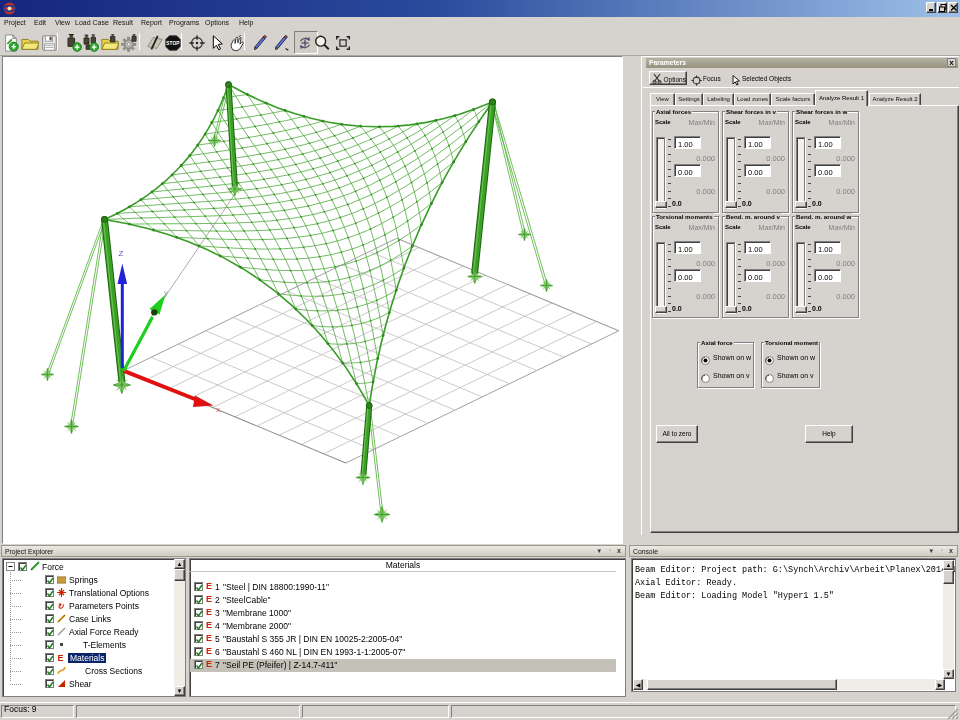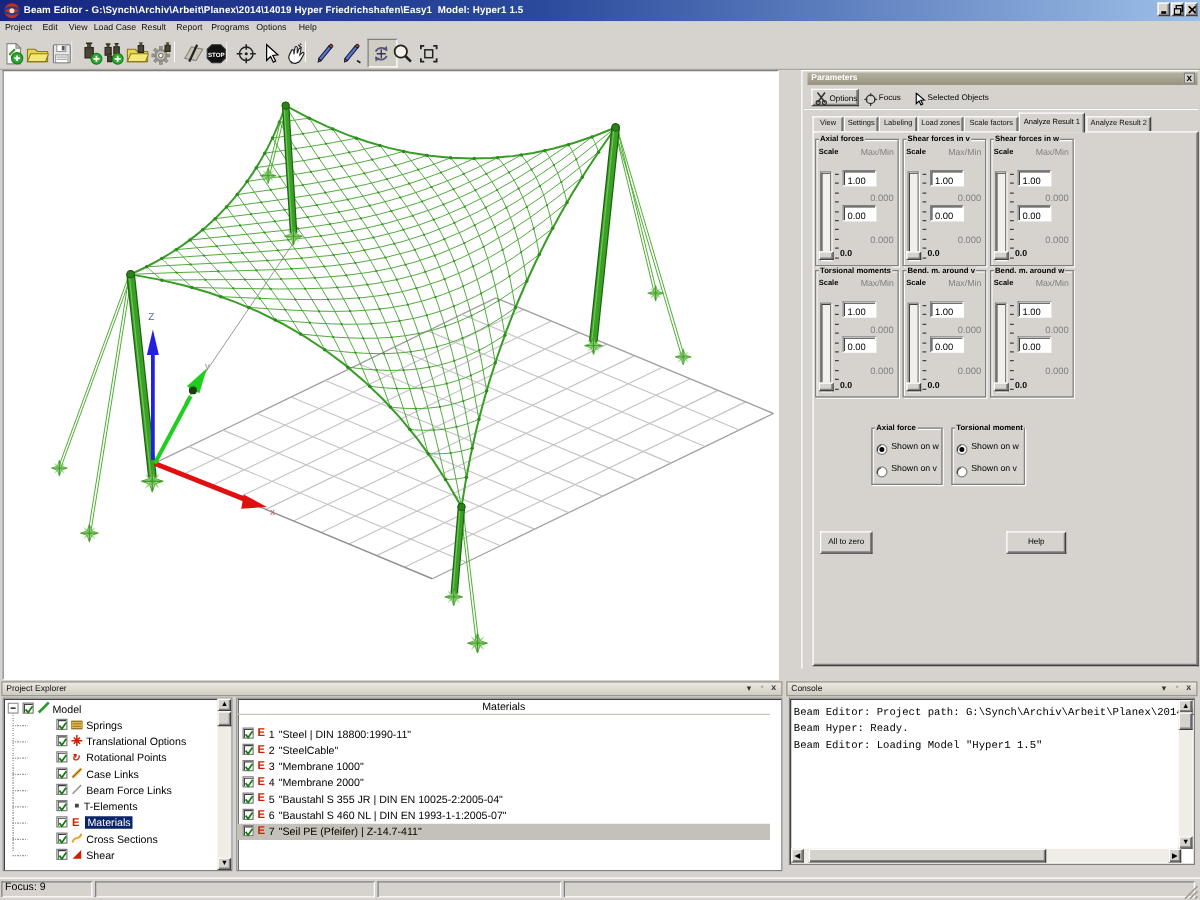--- a/index.html
+++ b/index.html
@@ -16,21 +16,20 @@
 .cb{position:absolute;width:9px;height:9px;background:#fff;border:1px solid #808080;box-shadow:inset 1px 1px 0 #404040}
 .cb svg{position:absolute;left:0;top:0}
 text{font-family:"Liberation Sans",sans-serif}
 </style></head><body>
 <div class="abs" style="left:0;top:0;width:960px;height:17px;background:linear-gradient(90deg,#16267e 0%,#2a4a9c 45%,#9dc0e8 100%)">
 <svg class="abs" style="left:3px;top:2px" width="13" height="13">
       <circle cx="6.5" cy="6.5" r="6" fill="#c03020"></circle>
       <ellipse cx="6.5" cy="6.5" rx="6" ry="2.6" fill="none" stroke="#203a90" stroke-width="1.6"></ellipse>
       <circle cx="6.5" cy="6.5" r="2" fill="#e8e0d0"></circle>
     </svg>
-<div class="abs bld" style="left:19px;top:3px;font-size:7.8px;color:#fff;letter-spacing:0.1px">Beam Editor - G:\Synch\Archiv\Arbeit\Planex\2014\14019 Hyper Friedrichshafen\Easy1&nbsp; Model: Hyper1 1.5</div>
 <div class="abs btn" style="left:926px;top:1.5px;width:10px;height:11px">
       <div class="abs" style="left:1.5px;top:6.5px;width:4px;height:1.6px;background:#000"></div>
     </div>
 <div class="abs btn" style="left:937px;top:1.5px;width:10px;height:11px">
       <svg width="8" height="8" style="position:absolute;left:0.5px;top:1px">
         <rect x="2" y="0.5" width="5" height="4.5" fill="none" stroke="#000"></rect>
         <rect x="0.5" y="3" width="5" height="4.5" fill="#d6d3ce" stroke="#000"></rect>
       </svg>
     </div>
 <div class="abs btn" style="left:948px;top:1.5px;width:10px;height:11px">
@@ -736,21 +735,21 @@
         <path d="M2.5,4.5 h4" stroke="#000"></path>
       </svg>
       <span class="cb" style="left:15px;top:1px">
         <svg width="9" height="9">
           <path d="M1.5,4.5 l2,2.5 l3.5,-5" stroke="#1a7a1a" stroke-width="1.4" fill="none"></path>
         </svg>
       </span>
       <svg class="abs" style="left:27px;top:0px" width="10" height="10">
         <path d="M1,9 L9,1" stroke="#2a9a2a" stroke-width="2"></path>
       </svg>
-      <span class="abs" style="left:39px;top:0.5px">Model</span>
+      <span class="abs" style="left:39px;top:0.5px">Force</span>
     </div>
     <div class="abs" style="left:7px;top:11px;width:1px;height:111px;background-image:repeating-linear-gradient(#999 0 1px,transparent 1px 2px)"></div>
     <div class="row" style="left:0;top:15px">
       <div class="abs" style="left:7px;top:5.5px;width:12px;height:1px;background-image:repeating-linear-gradient(90deg,#999 0 1px,transparent 1px 2px)"></div>
       <span class="cb" style="left:42px;top:1px">
         <svg width="9" height="9">
           <path d="M1.5,4.5 l2,2.5 l3.5,-5" stroke="#1a7a1a" stroke-width="1.4" fill="none"></path>
         </svg>
       </span>
       <svg class="abs" style="left:54px;top:1px" width="9" height="9">
@@ -774,21 +773,21 @@
     <div class="row" style="left:0;top:41px">
       <div class="abs" style="left:7px;top:5.5px;width:12px;height:1px;background-image:repeating-linear-gradient(90deg,#999 0 1px,transparent 1px 2px)"></div>
       <span class="cb" style="left:42px;top:1px">
         <svg width="9" height="9">
           <path d="M1.5,4.5 l2,2.5 l3.5,-5" stroke="#1a7a1a" stroke-width="1.4" fill="none"></path>
         </svg>
       </span>
       <svg class="abs" style="left:54px;top:1px" width="9" height="9">
         <text x="0" y="8" font-size="8" font-weight="bold" fill="#cc2200" font-style="italic">↻</text>
       </svg>
-      <span class="abs" style="left:66px;top:0.5px">Rotational Points</span>
+      <span class="abs" style="left:66px;top:0.5px">Parameters Points</span>
     </div>
     <div class="row" style="left:0;top:54px">
       <div class="abs" style="left:7px;top:5.5px;width:12px;height:1px;background-image:repeating-linear-gradient(90deg,#999 0 1px,transparent 1px 2px)"></div>
       <span class="cb" style="left:42px;top:1px">
         <svg width="9" height="9">
           <path d="M1.5,4.5 l2,2.5 l3.5,-5" stroke="#1a7a1a" stroke-width="1.4" fill="none"></path>
         </svg>
       </span>
       <svg class="abs" style="left:54px;top:1px" width="9" height="9">
         <path d="M1,8 L8,1" stroke="#e8a030" stroke-width="2.2"></path>
@@ -799,33 +798,33 @@
     <div class="row" style="left:0;top:67px">
       <div class="abs" style="left:7px;top:5.5px;width:12px;height:1px;background-image:repeating-linear-gradient(90deg,#999 0 1px,transparent 1px 2px)"></div>
       <span class="cb" style="left:42px;top:1px">
         <svg width="9" height="9">
           <path d="M1.5,4.5 l2,2.5 l3.5,-5" stroke="#1a7a1a" stroke-width="1.4" fill="none"></path>
         </svg>
       </span>
       <svg class="abs" style="left:54px;top:1px" width="9" height="9">
         <path d="M1,8 L8,1" stroke="#999" stroke-width="1.4"></path>
       </svg>
-      <span class="abs" style="left:66px;top:0.5px">Beam Force Links</span>
+      <span class="abs" style="left:66px;top:0.5px">Axial Force Ready</span>
     </div>
     <div class="row" style="left:0;top:80px">
       <div class="abs" style="left:7px;top:5.5px;width:12px;height:1px;background-image:repeating-linear-gradient(90deg,#999 0 1px,transparent 1px 2px)"></div>
       <span class="cb" style="left:42px;top:1px">
         <svg width="9" height="9">
           <path d="M1.5,4.5 l2,2.5 l3.5,-5" stroke="#1a7a1a" stroke-width="1.4" fill="none"></path>
         </svg>
       </span>
       <svg class="abs" style="left:54px;top:1px" width="9" height="9">
         <rect x="3" y="3" width="3" height="3" fill="#444"></rect>
       </svg>
-      <span class="abs" style="left:64px;top:0.5px">T-Elements</span>
+      <span class="abs" style="left:80px;top:0.5px">T-Elements</span>
     </div>
     <div class="row" style="left:0;top:93px">
       <div class="abs" style="left:7px;top:5.5px;width:12px;height:1px;background-image:repeating-linear-gradient(90deg,#999 0 1px,transparent 1px 2px)"></div>
       <span class="cb" style="left:42px;top:1px">
         <svg width="9" height="9">
           <path d="M1.5,4.5 l2,2.5 l3.5,-5" stroke="#1a7a1a" stroke-width="1.4" fill="none"></path>
         </svg>
       </span>
       <svg class="abs" style="left:54px;top:1px" width="9" height="9">
         <text x="0.5" y="8" font-size="9" font-weight="bold" fill="#cc2200">E</text>
@@ -835,21 +834,21 @@
     <div class="row" style="left:0;top:106px">
       <div class="abs" style="left:7px;top:5.5px;width:12px;height:1px;background-image:repeating-linear-gradient(90deg,#999 0 1px,transparent 1px 2px)"></div>
       <span class="cb" style="left:42px;top:1px">
         <svg width="9" height="9">
           <path d="M1.5,4.5 l2,2.5 l3.5,-5" stroke="#1a7a1a" stroke-width="1.4" fill="none"></path>
         </svg>
       </span>
       <svg class="abs" style="left:54px;top:1px" width="9" height="9">
         <path d="M1,8 C2,2 7,7 8,1" stroke="#e8a030" stroke-width="1.6" fill="none"></path>
       </svg>
-      <span class="abs" style="left:66px;top:0.5px">Cross Sections</span>
+      <span class="abs" style="left:82px;top:0.5px">Cross Sections</span>
     </div>
     <div class="row" style="left:0;top:119px">
       <div class="abs" style="left:7px;top:5.5px;width:12px;height:1px;background-image:repeating-linear-gradient(90deg,#999 0 1px,transparent 1px 2px)"></div>
       <span class="cb" style="left:42px;top:1px">
         <svg width="9" height="9">
           <path d="M1.5,4.5 l2,2.5 l3.5,-5" stroke="#1a7a1a" stroke-width="1.4" fill="none"></path>
         </svg>
       </span>
       <svg class="abs" style="left:54px;top:1px" width="9" height="9">
         <path d="M1,8 L8,8 L8,1 Z" fill="#cc2200"></path>
@@ -931,21 +930,21 @@
         </svg>
       </span>
       <span class="abs" style="left:16px;top:0px;color:#cc2200;font-weight:bold;font-size:9px">E</span>
       <span class="abs" style="left:25px;top:0.5px">7</span>
       <span class="abs" style="left:33px;top:0.5px">"Seil PE (Pfeifer) | Z-14.7-411"</span>
     </div>
   </div>
 <div class="abs dockt" style="left:629px;top:545px;width:329px;height:12px">Console<span class="dockb" style="right:24px">▾</span><span class="dockb" style="right:14px;font-size:6px">◦</span><span class="dockb" style="right:4px;font-weight:bold">x</span></div>
 <div class="abs" style="left:631px;top:558px;width:325px;height:134px;background:#fff;border:1px solid #808080;box-shadow:inset 1px 1px 0 #404040;overflow:hidden;font-family:'Liberation Mono',monospace;font-size:8.5px">
     <div class="abs" style="left:3px;top:6px;white-space:pre">Beam Editor: Project path: G:\Synch\Archiv\Arbeit\Planex\2014\14019</div>
-    <div class="abs" style="left:3px;top:19px;white-space:pre">Beam Hyper: Ready.</div>
+    <div class="abs" style="left:3px;top:19px;white-space:pre">Axial Editor: Ready.</div>
     <div class="abs" style="left:3px;top:32px;white-space:pre">Beam Editor: Loading Model "Hyper1 1.5"</div>
     <div class="abs" style="right:1px;top:1px;width:11px;height:119px;background:#efede6">
 <div class="abs btn" style="left:0;top:0;width:11px;height:10px;font-size:6px;line-height:9px;font-family:'Liberation Sans'">▲</div>
 <div class="abs btn" style="left:0;bottom:0;width:11px;height:10px;font-size:6px;line-height:9px;font-family:'Liberation Sans'">▼</div>
 <div class="abs btn" style="left:0;top:10px;width:11px;height:14px"></div>
     </div>
     <div class="abs" style="left:1px;bottom:1px;width:312px;height:11px;background:#efede6">
 <div class="abs btn" style="left:0;top:0;width:10px;height:11px;font-size:6px;line-height:10px;font-family:'Liberation Sans'">◀</div>
 <div class="abs btn" style="right:0;top:0;width:10px;height:11px;font-size:6px;line-height:10px;font-family:'Liberation Sans'">▶</div>
 <div class="abs btn" style="left:14px;top:0;width:190px;height:11px"></div>

